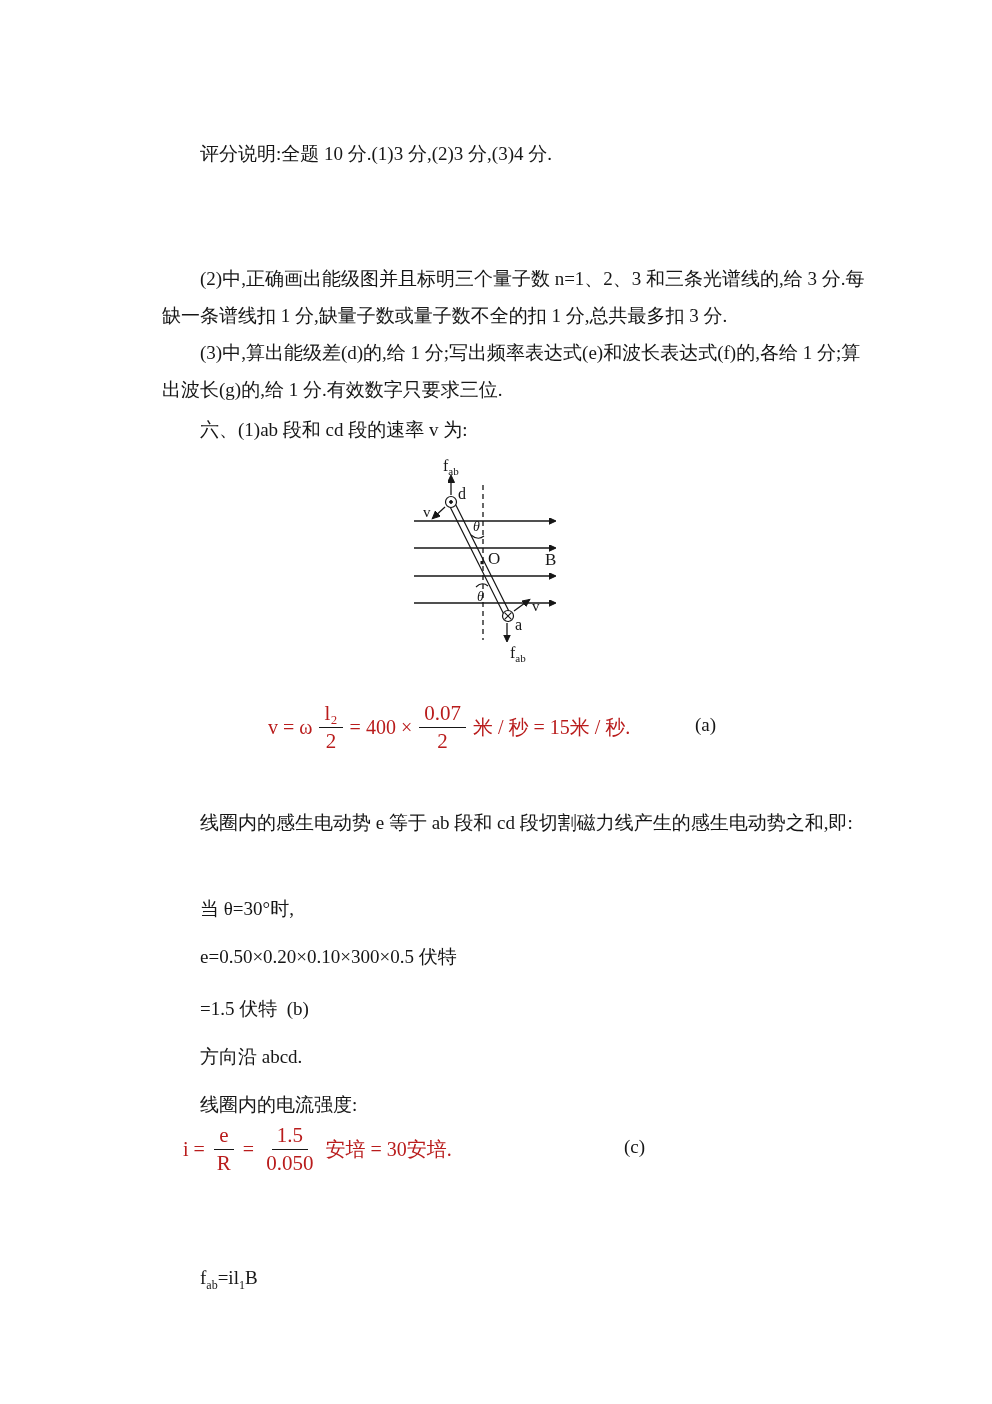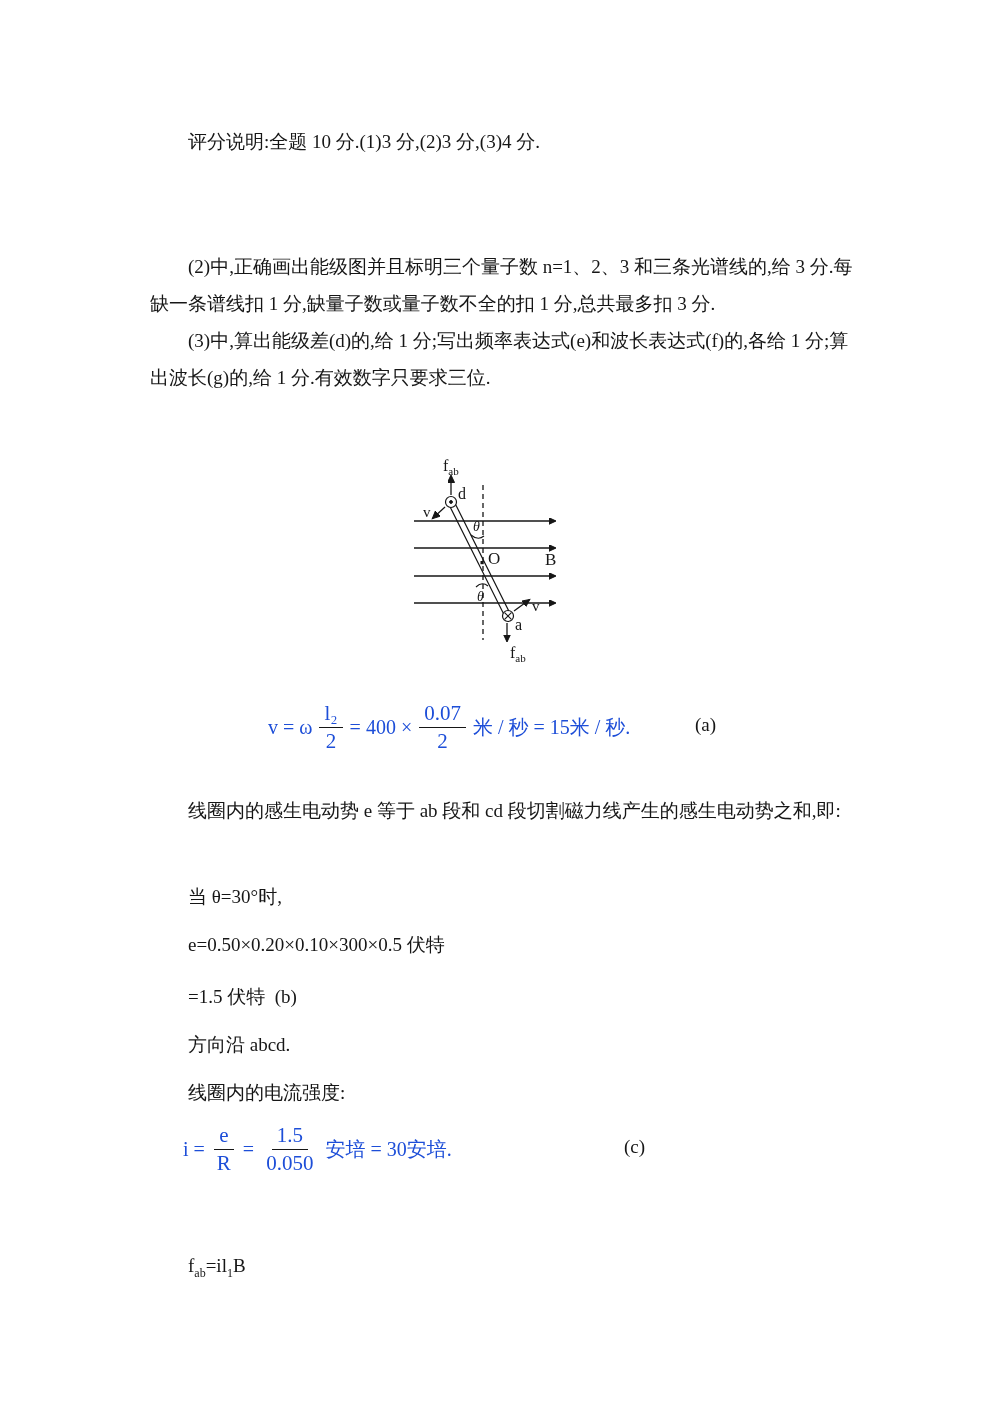--- a/index.html
+++ b/index.html
@@ -7,35 +7,35 @@
     position:relative;
     width:992px;height:1404px;
     background:#ffffff;
     color:#161616;
     font-family:"Liberation Serif","DejaVu Serif",serif;
     overflow:hidden;
   }
   .para{
     position:absolute;
     left:146px;width:716px;
-    margin:4px;
+    margin:16px;
     font-size:19px;
     line-height:37px;
     text-indent:38px;
     white-space:pre-wrap;
     color:#161616;
   }
   .para sub{font-size:12px;line-height:0;}
   .formula-row{
     position:absolute;
     display:flex;
     align-items:center;
     gap:7px;
     font-size:20px;
-    color:#1d4ed8;
+    color:#b91c1c;
     height:52px;
   }
   .frac{
     display:inline-flex;
     flex-direction:column;
     align-items:center;
     font-size:21px;
     line-height:1.25;
   }
   .frac .num{padding:0 5px;border-bottom:1.4px solid #161616;}
@@ -50,20 +50,21 @@
   .diagram line,.diagram path,.diagram polygon,.diagram circle{stroke:#161616;}
 </style>
 </head>
 <body>
 
 <div class="page">
 
   <p class="para" style="top:119px">评分说明:全题 10 分.(1)3 分,(2)3 分,(3)4 分.</p>
   <p class="para" style="top:244px">(2)中,正确画出能级图并且标明三个量子数 n=1、2、3 和三条光谱线的,给 3 分.每缺一条谱线扣 1 分,缺量子数或量子数不全的扣 1 分,总共最多扣 3 分.</p>
   <p class="para" style="top:318px">(3)中,算出能级差(d)的,给 1 分;写出频率表达式(e)和波长表达式(f)的,各给 1 分;算出波长(g)的,给 1 分.有效数字只要求三位.</p>
+  <p class="para" style="top:395px">六、(1)ab 段和 cd 段的速率 v 为:</p>
 
   <svg class="diagram" width="190" height="230" viewBox="0 0 190 230">
     <defs>
       <marker id="arr" markerWidth="10" markerHeight="9" refX="6.5" refY="3.5" orient="auto" markerUnits="userSpaceOnUse">
         <path d="M0,0 L7.5,3.5 L0,7 Z" fill="#161616" stroke="none"></path>
       </marker>
     </defs>
 
     <g stroke-width="1.4">
       <line x1="11" y1="73" x2="152" y2="73" marker-end="url(#arr)"></line>

